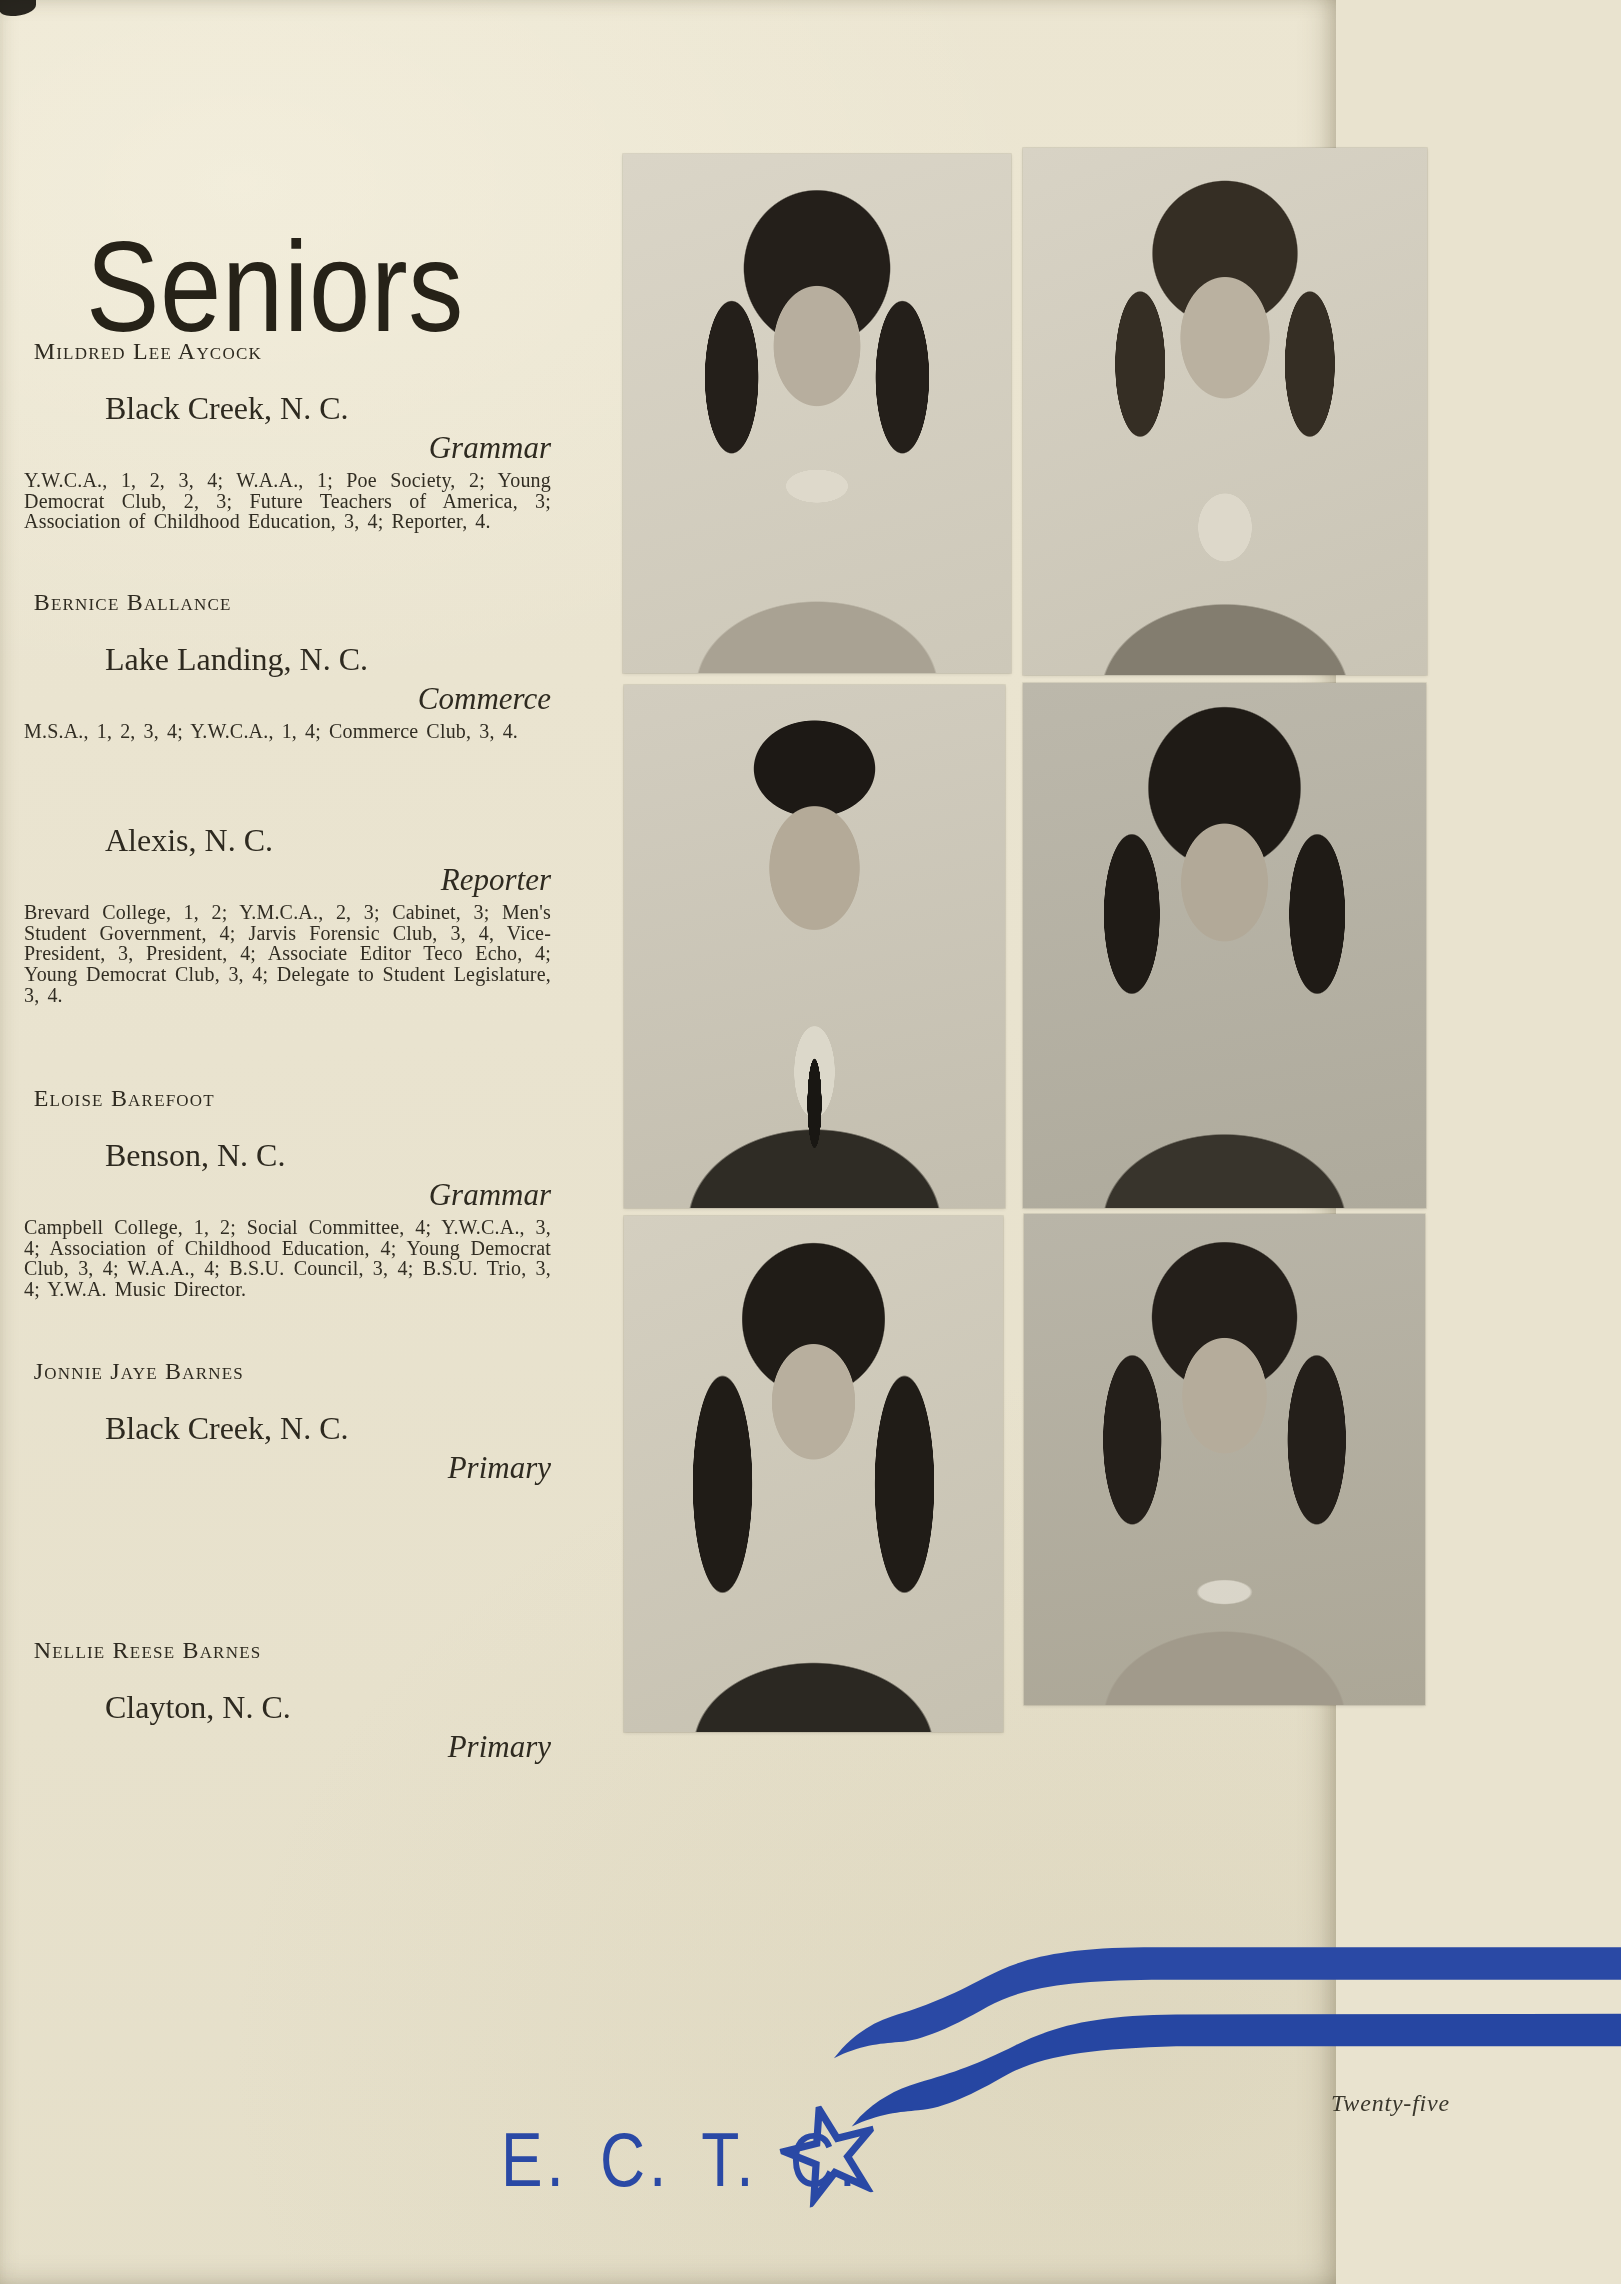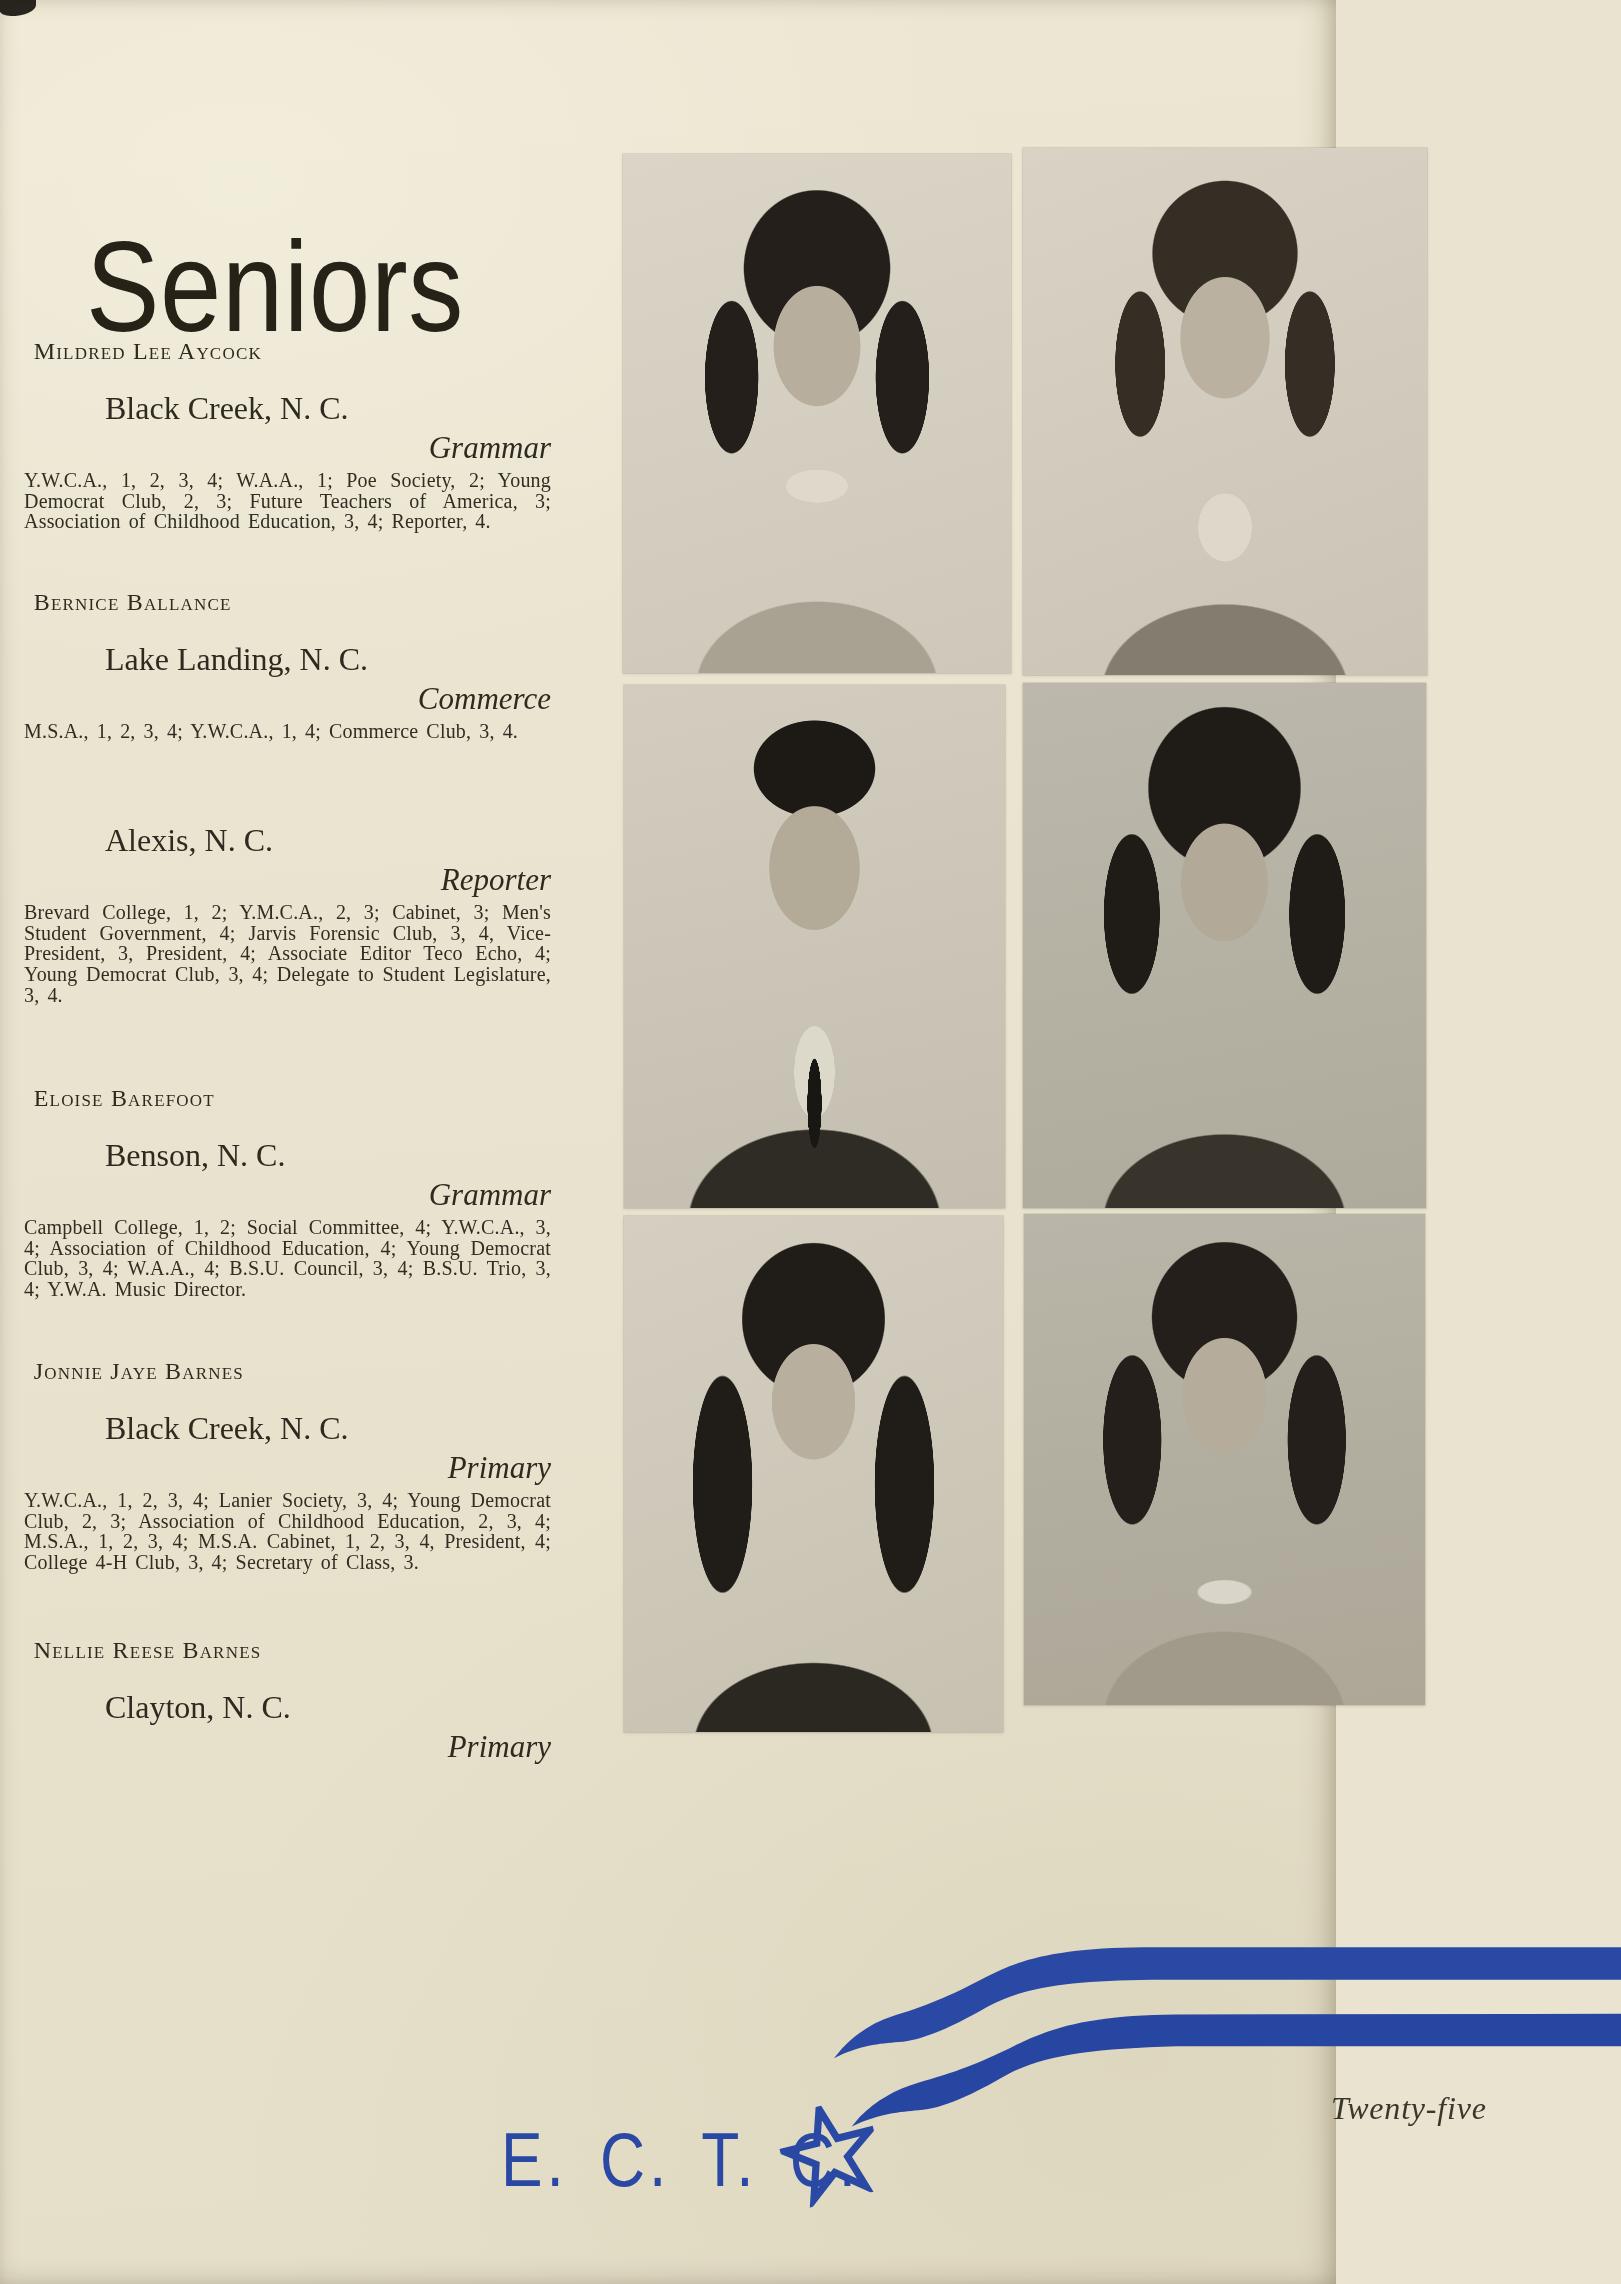--- a/index.html
+++ b/index.html
@@ -112,21 +112,21 @@
     font-weight:300;
     font-size:76px;line-height:81px;
     letter-spacing:4.9px;word-spacing:13px;
     color:#2a49a5;
     transform:scaleX(.82);transform-origin:left top;
     white-space:nowrap;
   }
   .star{position:absolute;left:782px;top:2105px;width:96px;height:96px;transform:rotate(-14deg);}
   .folio{
     position:absolute;left:1331px;top:2090px;
-    font-style:italic;font-size:32px;color:#3a372c;
+    font-style:italic;font-size:24px;color:#3a372c;
     letter-spacing:0.8px;white-space:nowrap;
   }
 </style>
 </head>
 <body>
 
 <div class="page">
 
   <div class="corner-mark"></div>
 
@@ -156,21 +156,20 @@
     <div class="s-name">Eloise Barefoot</div>
     <div class="s-town">Benson, N. C.</div>
     <div class="s-major">Grammar</div>
     <div class="s-act">Campbell College, 1, 2; Social Committee, 4; Y.W.C.A., 3, 4; Association of Childhood Education, 4; Young Democrat Club, 3, 4; W.A.A., 4; B.S.U. Council, 3, 4; B.S.U. Trio, 3, 4; Y.W.A. Music Director.</div>
   </div>
 
   <div class="entry" style="top:1351px">
     <div class="s-name">Jonnie Jaye Barnes</div>
     <div class="s-town">Black Creek, N. C.</div>
     <div class="s-major">Primary</div>
-    <div class="s-act">Y.W.C.A., 1, 2, 3, 4; Lanier Society, 3, 4; Young Democrat Club, 2, 3; Association of Childhood Education, 2, 3, 4; M.S.A., 1, 2, 3, 4; M.S.A. Cabinet, 1, 2, 3, 4, President, 4; College 4-H Club, 3, 4; Secretary of Class, 3.</div>
   </div>
 
   <div class="entry" style="top:1630px">
     <div class="s-name">Nellie Reese Barnes</div>
     <div class="s-town">Clayton, N. C.</div>
     <div class="s-major">Primary</div>
     <div class="s-act"></div>
   </div>
 
   <div class="photo p1" style="left:623px;top:154px;width:388px;height:519px" title="portrait: young woman, dark curled hair, light cardigan with white collar"></div>

